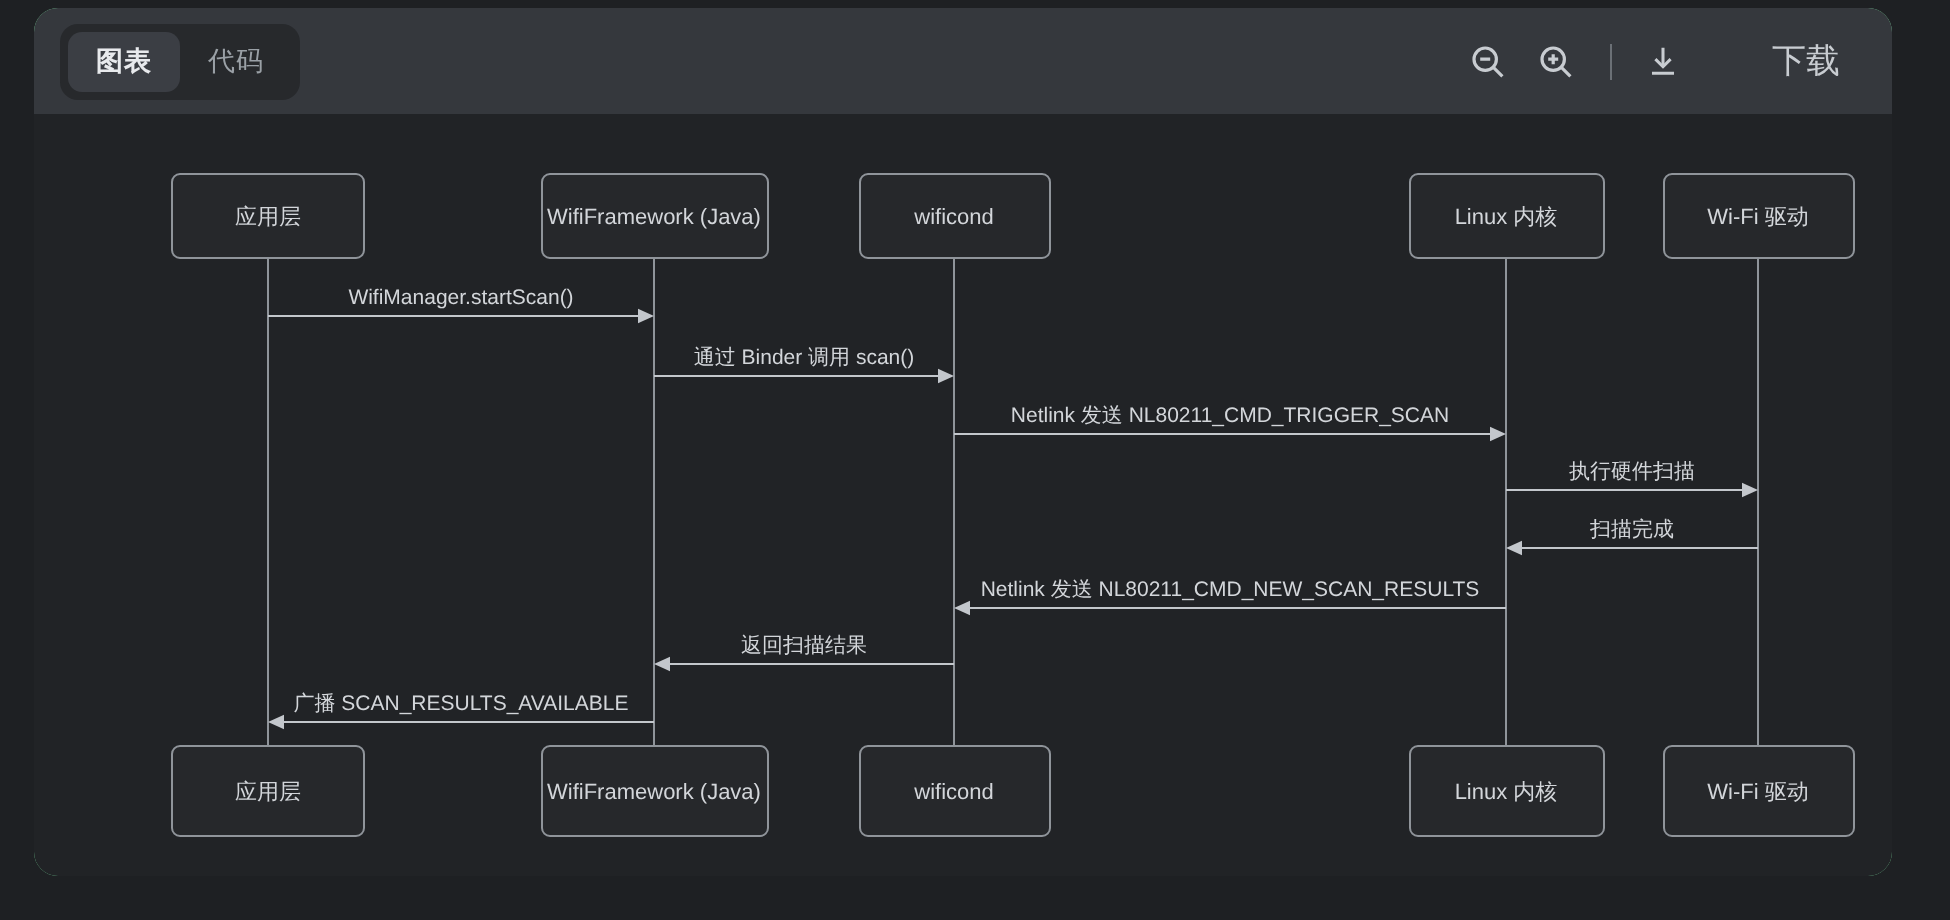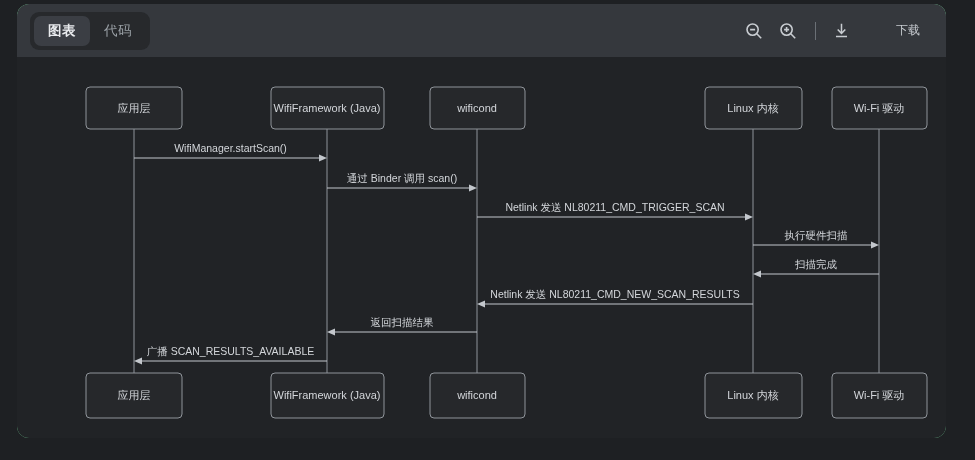--- a/index.html
+++ b/index.html
@@ -82,21 +82,21 @@
   }
   .download-btn {
     display: flex;
     align-items: center;
     gap: 6px;
     cursor: pointer;
     padding: 4px 6px;
     border-radius: 6px;
   }
   .download-label {
-    font-size: 12px;
+    font-size: 17px;
     color: #c8ccd1;
     white-space: nowrap;
     margin-left: 39px;
   }
   .ico { stroke: #c8ccd1; fill: none; stroke-width: 1.6; }
 
   
   .canvas {
     position: absolute;
     left: 0; top: 53px;

